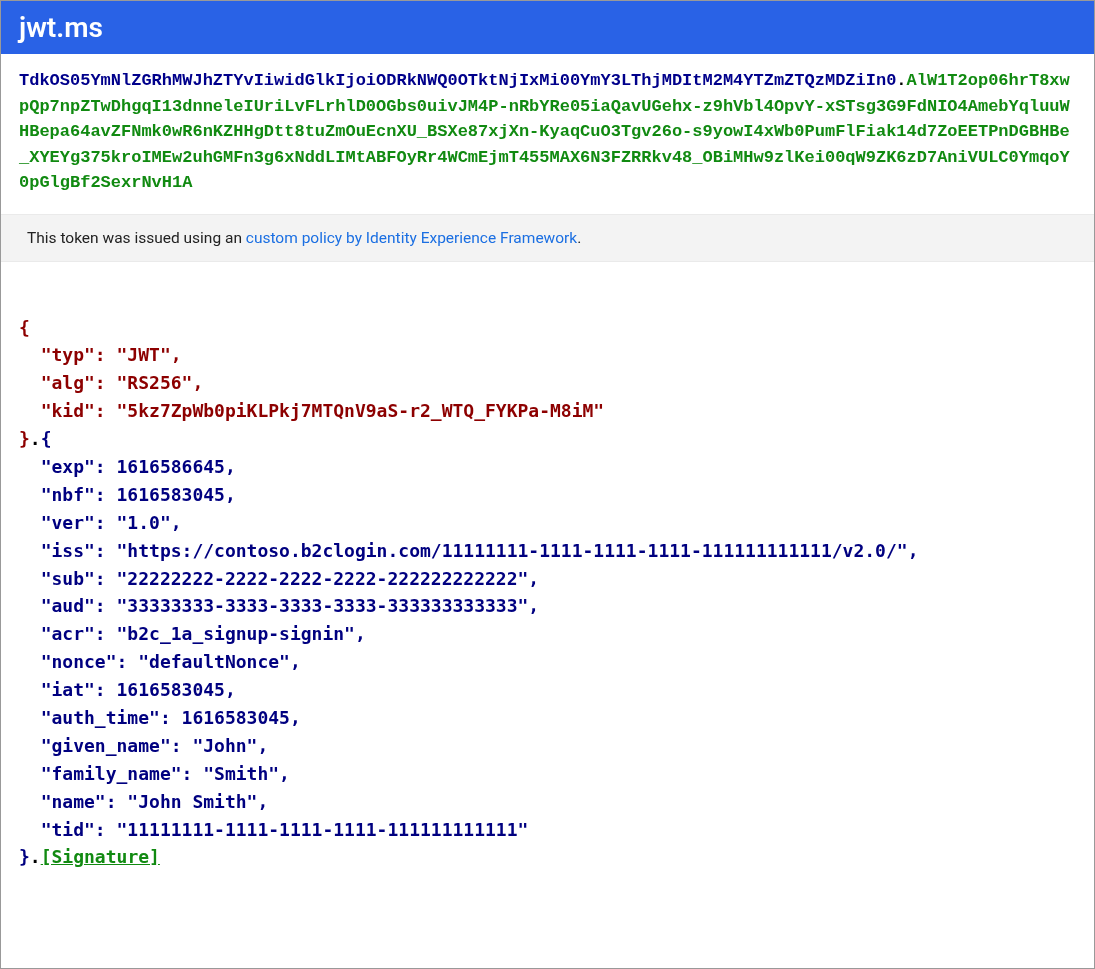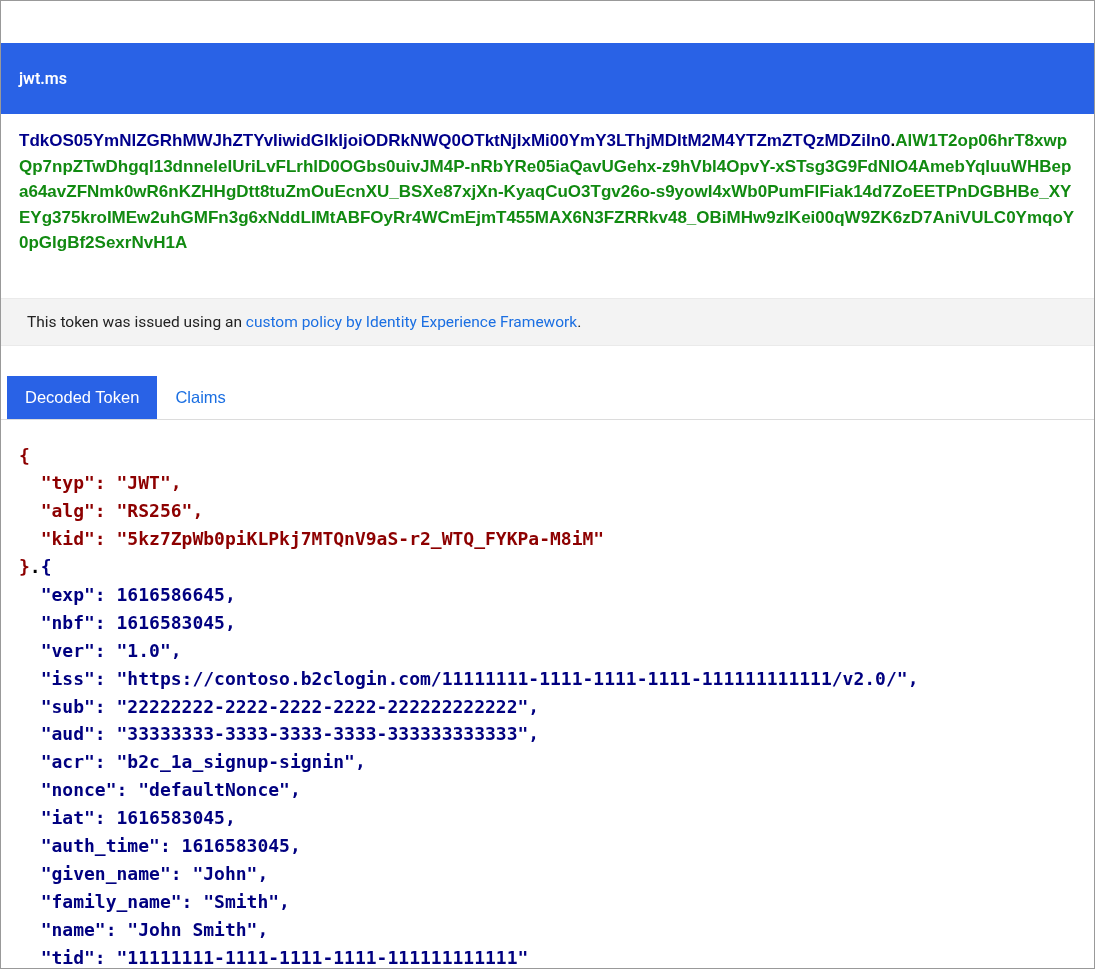--- a/index.html
+++ b/index.html
@@ -10,28 +10,27 @@
     body {
       font-family: "Segoe UI", -apple-system, BlinkMacSystemFont, Roboto, Arial, sans-serif;
       background: #fff;
       width: 1095px;
       height: 969px;
       border: 1px solid #999;
     }
     .header {
       background: #2962e6;
       color: #fff;
-      padding: 26px 18px;
-      font-size: 16px;
+      padding: 10px 18px;
+      font-size: 28px;
       font-weight: 600;
-      margin-top: 42px;
     }
     .token-area {
       padding: 14px 18px 18px 18px;
-      font-family: Liberation Sans, sans-serif;
+      font-family: Liberation Mono, monospace;
       font-size: 17px;
       font-weight: 700;
       line-height: 1.5;
       word-break: break-all;
       background: #fff;
     }
     .token-header-part {
       color: #00008b;
     }
     .token-dot {
@@ -40,21 +39,20 @@
     .token-signature-part {
       color: #118a11;
     }
     .issuer-info {
       background: #f3f3f3;
       padding: 14px 26px;
       font-size: 15.5px;
       color: #222;
       border-top: 1px solid #eaeaea;
       border-bottom: 1px solid #eaeaea;
-      margin-top: 24px;
     }
     .issuer-info a {
       color: #1b6fe2;
       text-decoration: none;
     }
     .tabs-wrap {
       margin-top: 30px;
       background: #fff;
     }
     .tabs {
@@ -107,24 +105,20 @@
 
 <div class="token-area">
   <span class="token-header-part">TdkOS05YmNlZGRhMWJhZTYvIiwidGlkIjoiODRkNWQ0OTktNjIxMi00YmY3LThjMDItM2M4YTZmZTQzMDZiIn0</span><span class="token-dot">.</span><span class="token-signature-part">AlW1T2op06hrT8xwpQp7npZTwDhgqI13dnneleIUriLvFLrhlD0OGbs0uivJM4P-nRbYRe05iaQavUGehx-z9hVbl4OpvY-xSTsg3G9FdNIO4AmebYqluuWHBepa64avZFNmk0wR6nKZHHgDtt8tuZmOuEcnXU_BSXe87xjXn-KyaqCuO3Tgv26o-s9yowI4xWb0PumFlFiak14d7ZoEETPnDGBHBe_XYEYg375kroIMEw2uhGMFn3g6xNddLIMtABFOyRr4WCmEjmT455MAX6N3FZRRkv48_OBiMHw9zlKei00qW9ZK6zD7AniVULC0YmqoY0pGlgBf2SexrNvH1A</span>
 </div>
 
 <div class="issuer-info">
   <span>This token was issued using an </span><a href="#">custom policy by Identity Experience Framework</a><span>.</span>
 </div>
 
 <div class="tabs-wrap">
-  <div class="tabs">
-    <button class="tab active">Decoded Token</button>
-    <button class="tab">Claims</button>
-  </div>
 
   <div class="decoded-area"><span class="json-header">{
   "typ": "JWT",
   "alg": "RS256",
   "kid": "5kz7ZpWb0piKLPkj7MTQnV9aS-r2_WTQ_FYKPa-M8iM"
 }</span><span class="json-dot">.</span><span class="json-payload">{
   "exp": 1616586645,
   "nbf": 1616583045,
   "ver": "1.0",
   "iss": "https://contoso.b2clogin.com/11111111-1111-1111-1111-111111111111/v2.0/",

